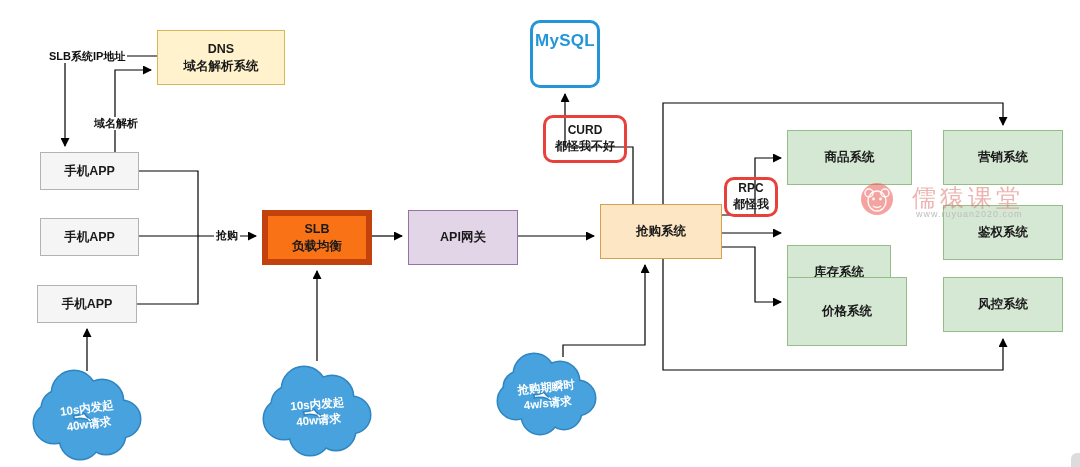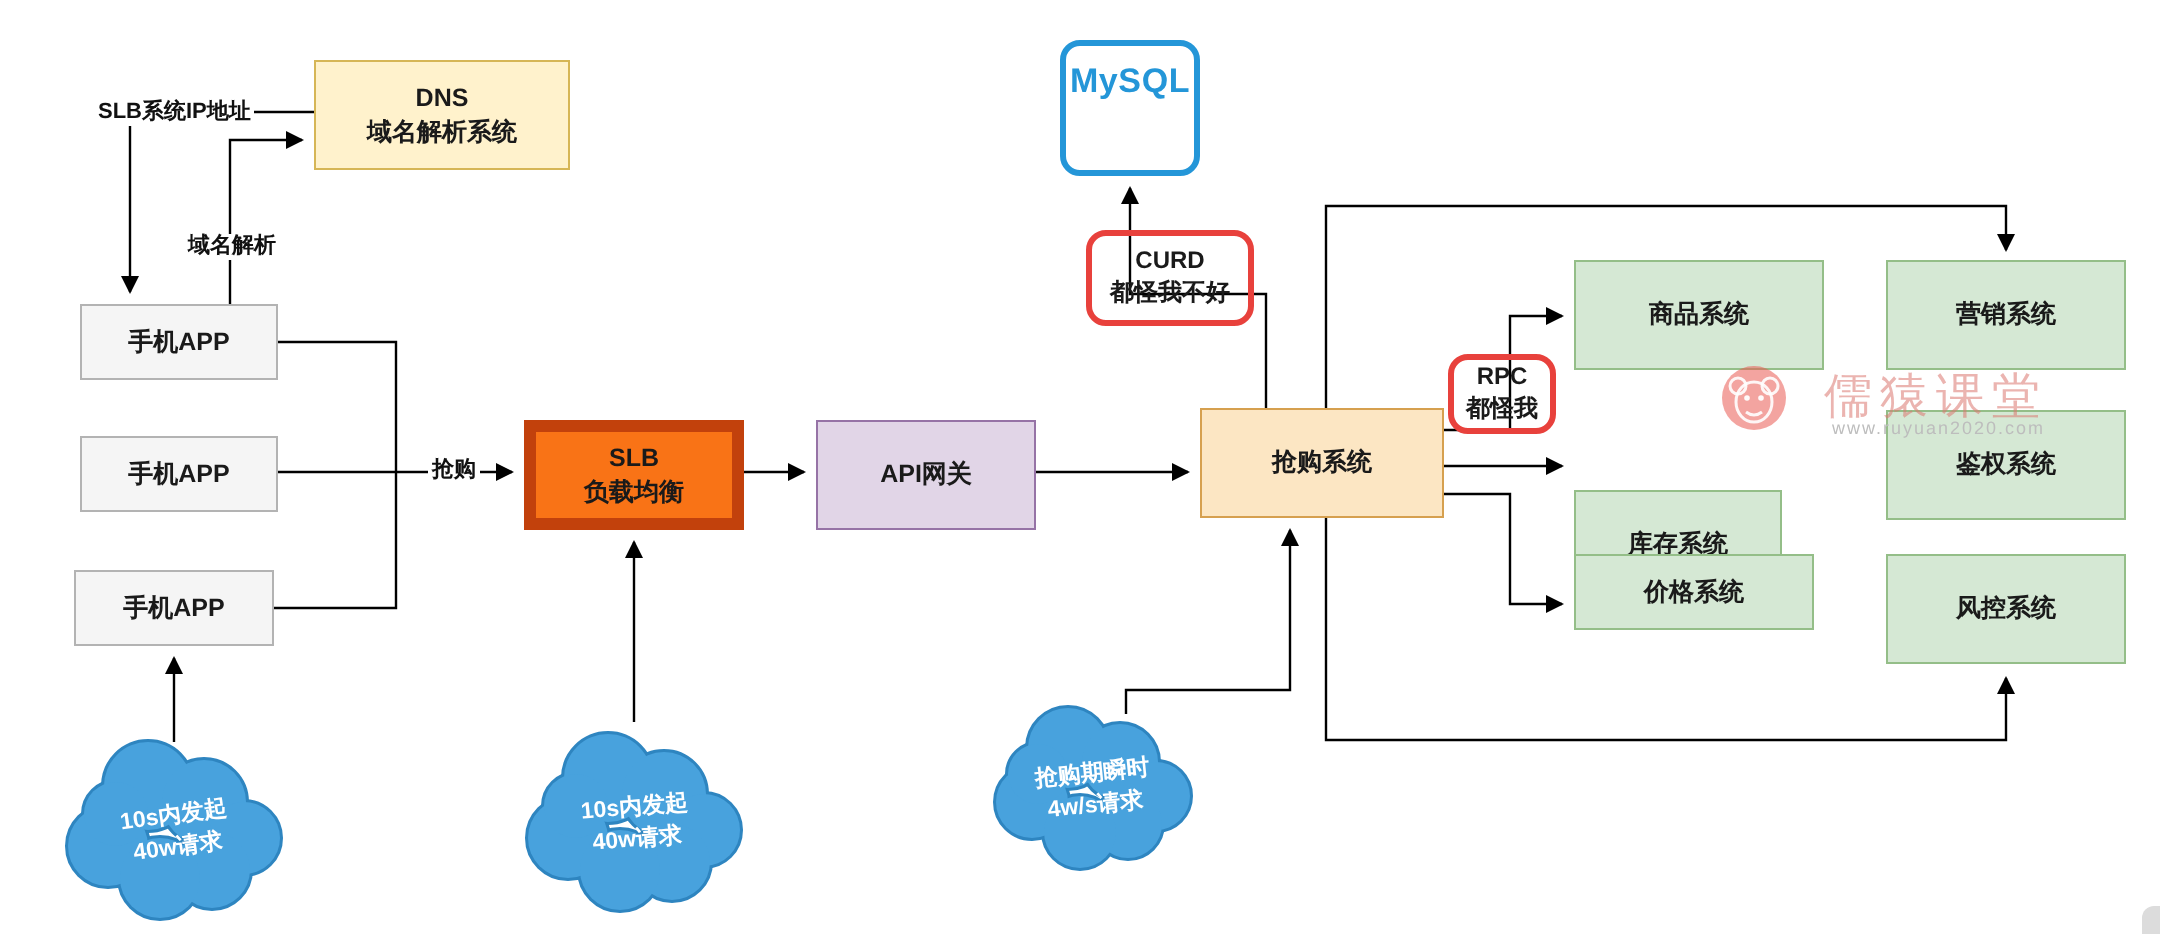--- a/index.html
+++ b/index.html
@@ -160,21 +160,21 @@
   </div>
   <div class="node green" style="left:943px;top:130px;width:120px;height:55px;">
     <div>营销系统</div>
   </div>
   <div class="node green" style="left:787px;top:205px;width:104px;height:55px;margin-top:40px;">
     <div>库存系统</div>
   </div>
   <div class="node green" style="left:943px;top:205px;width:120px;height:55px;">
     <div>鉴权系统</div>
   </div>
-  <div class="node green" style="left:787px;top:277px;width:120px;height:38px;">
+  <div class="node green" style="left:787px;top:277px;width:120px;height:69px;">
     <div>价格系统</div>
   </div>
   <div class="node green" style="left:943px;top:277px;width:120px;height:55px;">
     <div>风控系统</div>
   </div>
 
   <div class="node note" style="left:543px;top:115px;width:84px;height:48px;border-radius:10px;">
     <div>CURD</div>
     <div>都怪我不好</div>
   </div>

